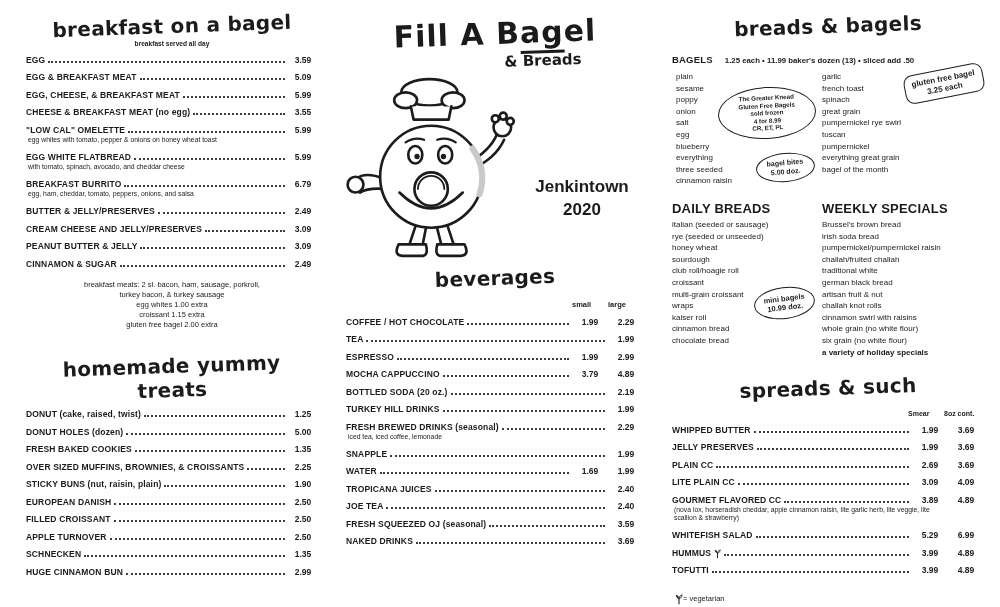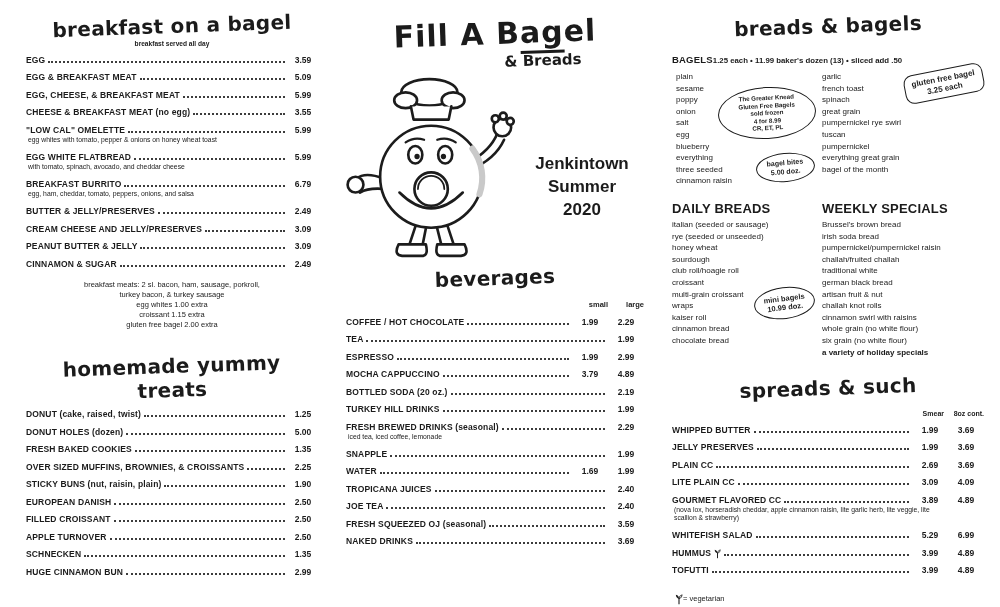--- a/index.html
+++ b/index.html
@@ -33,25 +33,25 @@
                text-align:center; transform:rotate(-2deg); letter-spacing:1px; margin-top:2px; }
   .logo-u    { border-bottom:3px solid #1b1b1b; padding-bottom:1px; }
   .logo-sub  { font-family:"DejaVu Sans", sans-serif; font-weight:700; font-size:15px;
                text-align:center; transform:rotate(-2deg) translateX(48px); margin-top:2px; }
   .mascot-row { display:flex; margin-top:2px; }
   .mascot-row svg { flex:none; margin-left:-2px; }
   .location { flex:1; align-self:flex-end; padding-bottom:40px; text-align:center;
               font-family:Liberation Sans, sans-serif; font-weight:700; font-size:17px; line-height:1.35; }
   .bev-title { margin-top:4px; }
   .colhead { display:flex; justify-content:flex-end; font-weight:700; margin-top:10px; }
-  .colhead span { width:36px; text-align:right; }
+  .colhead span { width:36px; }
   .bev-head span { font-size:7.5px; }
 
   
-  .bagels-line { display:flex; align-items:baseline; gap:0; margin-top:16px; font-weight:700; }
+  .bagels-line { display:flex; align-items:baseline; gap:12px; margin-top:16px; font-weight:700; }
   .bagels-line .bword { font-size:9.5px; letter-spacing:.2px; }
   .bagels-line .bprice { font-size:7.8px; }
   .bagel-area { position:relative; height:118px; margin-top:6px; }
   .plain-list { font-size:8px; line-height:11.6px; font-weight:400; }
   .bagel-col1 { position:absolute; left:4px; top:0; }
   .bagel-col2 { position:absolute; left:150px; top:0; }
   .oval { position:absolute; border:1.5px solid #1b1b1b; border-radius:50%; background:#fff;
           text-align:center; font-weight:700; z-index:2; }
   .badge-knead { left:46px; top:16px; width:98px; padding:6px 4px; font-size:6.2px; line-height:7.6px; transform:rotate(-3deg); }
   .badge-bites { left:84px; top:82px; padding:5px 10px; font-size:7px; line-height:8.6px; transform:rotate(-5deg); }
@@ -331,21 +331,20 @@
           <ellipse cx="97" cy="22" rx="32" ry="15"></ellipse>
           <ellipse cx="70" cy="31" rx="13" ry="9"></ellipse>
           <ellipse cx="124" cy="31" rx="13" ry="9"></ellipse>
           <path d="M76 38 l3 15 h40 l3 -15"></path>
         </g>
       </svg>
       <div class="location">
 
           <div>Jenkintown</div>
 
-          <div>Summer</div>
 
           <div>2020</div>
         </div>
     </div>
 
     <section>
       <h1 class="script bev-title">beverages</h1>
       <div class="colhead bev-head">
         <span>small</span>
         <span>large</span>

